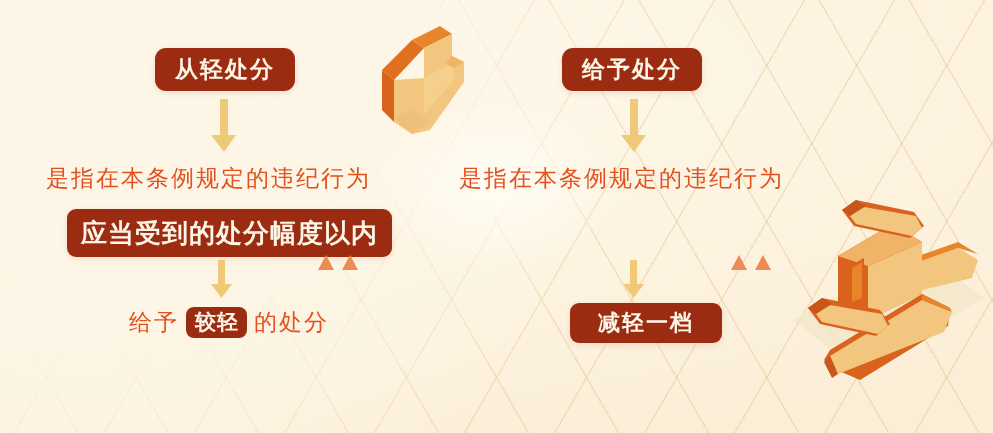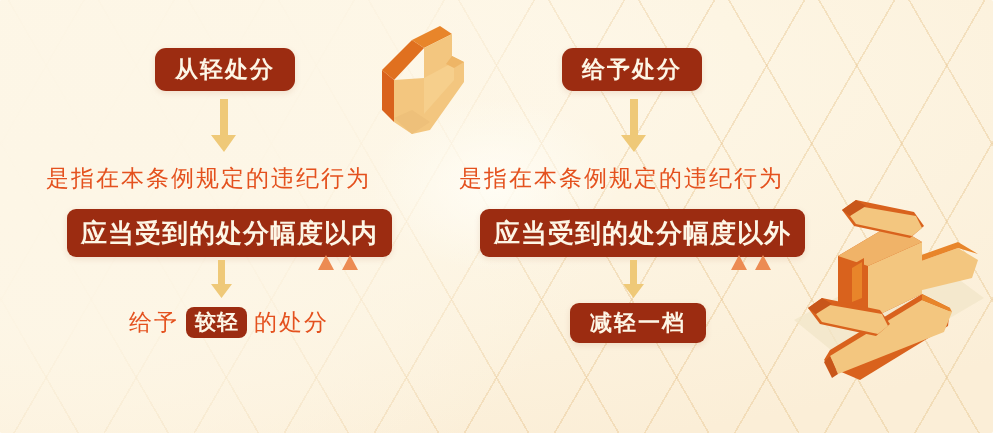--- a/index.html
+++ b/index.html
@@ -57,21 +57,21 @@
     color: #fdf6e6;
     border-radius: 10px;
     font-weight: bold;
     letter-spacing: 2px;
     white-space: nowrap;
     box-shadow: 0 2px 6px rgba(150,60,20,0.12);
     font-family: "DejaVu Serif", "Liberation Serif", serif;
   }
   .pill.lvl1 { font-size: 23px; height: 43px; padding: 0 20px; border-radius: 11px; }
   .pill.lvl2 { font-size: 26px; height: 40px; padding: 4px 14px; border-radius: 9px; letter-spacing: 1px; }
-  .pill.lvl3 { font-size: 22px; height: 40px; padding: 0 20px; border-radius: 9px; }
+  .pill.lvl3 { font-size: 22px; height: 40px; padding: 0 28px; border-radius: 9px; }
 
   
   .redtext {
     position: absolute;
     color: #e4511e;
     font-size: 23px;
     letter-spacing: 2px;
     white-space: nowrap;
     font-family: "DejaVu Serif", "Liberation Serif", serif;
   }
@@ -155,23 +155,20 @@
   <div class="pill lvl1" style="left:562px; top:48px;">
     <span>给予处分</span>
   </div>
 
   <svg class="farrow" style="left:617px; top:99px;" width="34" height="56" viewBox="0 0 34 56">
     <path d="M13 0 h8 v36 h8 L17 53 L4 36 h9 Z" fill="#efc978"></path>
   </svg>
 
   <div class="redtext" style="left:459px; top:163px;">是指在本条例规定的违纪行为</div>
 
-  <div class="pill lvl2" style="left:480px; top:209px;">
-    <span>应当受到的处分幅度以外</span>
-  </div>
 
   <div class="tri" style="left:731px; top:255px;"></div>
   <div class="tri" style="left:755px; top:255px;"></div>
 
   <svg class="farrow" style="left:619px; top:260px;" width="30" height="40" viewBox="0 0 30 40">
     <path d="M11 0 h7 v24 h7 L14.5 38 L4 24 h7 Z" fill="#efc978"></path>
   </svg>
 
   <div class="pill lvl3" style="left:570px; top:303px;">
     <span>减轻一档</span>

